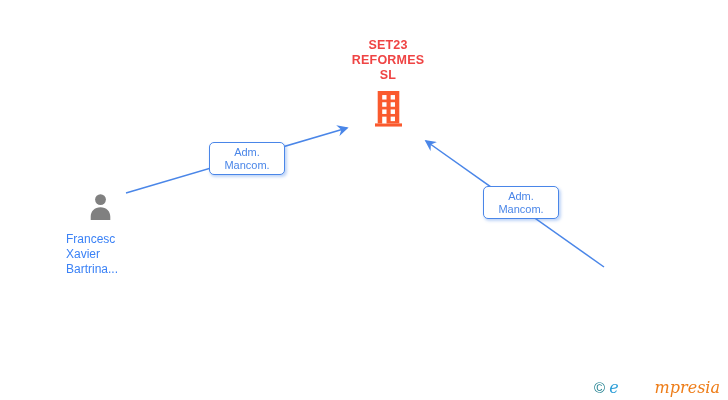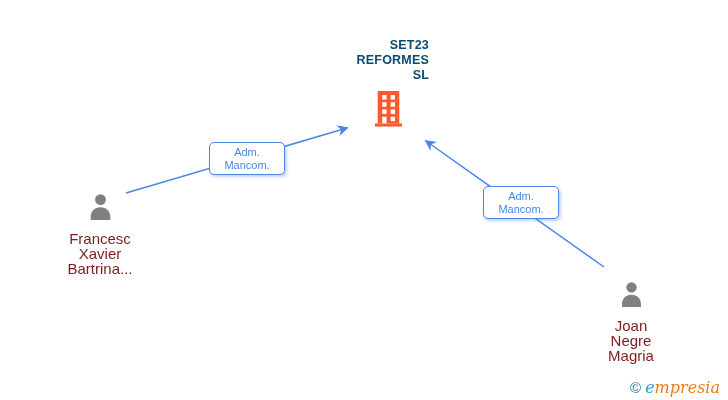--- a/index.html
+++ b/index.html
@@ -20,38 +20,38 @@
   .node {
     position: absolute;
     display: flex;
     flex-direction: column;
     align-items: center;
     cursor: pointer;
   }
   .company-node { left: 338px; top: 38px; width: 100px; }
   .company-name {
     width: 82px;
-    text-align: right;
+    text-align: center;
     font-size: 12.5px;
     font-weight: bold;
     line-height: 15px;
-    color: #0c4a6e;
+    color: #ef4444;
     letter-spacing: 0.2px;
   }
   .company-node .node-icon { margin-top: 7px; }
   .person-node { width: 100px; }
   .person-1 { left: 50px; top: 193px; }
   .person-2 { left: 581px; top: 281px; }
   .person-name {
     margin-top: 7px;
     width: 68px;
-    text-align: center;
-    font-size: 15px;
+    text-align: left;
+    font-size: 12px;
     line-height: 14.8px;
-    color: #7f1d1d;
+    color: #3b82f6;
   }
   .edge-label {
     position: absolute;
     width: 76px;
     padding: 3px 2px;
     background: #ffffff;
     border: 1px solid #4a86e8;
     border-radius: 5px;
     box-shadow: 1.5px 2px 3px rgba(74, 134, 232, 0.35);
     color: #4a86e8;
@@ -70,21 +70,21 @@
     white-space: nowrap;
     cursor: pointer;
   }
   .wm-copy { color: #1e7f8e; font-family: "Liberation Sans", sans-serif; }
   .wm-brand {
     font-family: "DejaVu Serif", serif;
     font-style: italic;
     font-size: 16px;
   }
   .wm-e { color: #2d9fd8; }
-  .wm-rest { color: #ee7d18; }
+  .wm-rest { color: #ee7d18; margin-left: 36px; }
 </style>
 </head>
 <body>
 
 <div id="canvas">
 
   <svg id="edges" viewBox="0 0 728 400" xmlns="http://www.w3.org/2000/svg">
     <defs>
       <marker id="arrowhead" viewBox="0 0 10 10" refX="8.5" refY="5" markerWidth="7.5" markerHeight="7.5" orient="auto">
         <path d="M0,0 L10,5 L0,10 L3.2,5 Z" fill="#4a86e8"></path>
@@ -121,31 +121,20 @@
       <svg width="29" height="28" viewBox="0 0 28 28" xmlns="http://www.w3.org/2000/svg">
         <g fill="#808080">
           <circle cx="14" cy="6.6" r="5.4"></circle>
           <path d="M14 14.2c-5.9 0-9.8 4-9.8 9.5V27h19.6v-3.3c0-5.5-3.9-9.5-9.8-9.5z"></path>
         </g>
       </svg>
     </span>
     <div class="person-name">Francesc Xavier Bartrina...</div>
   </div>
 
-  <div class="node person-node person-2">
-    <span class="node-icon">
-      <svg width="27" height="27" viewBox="0 0 28 28" xmlns="http://www.w3.org/2000/svg">
-        <g fill="#808080">
-          <circle cx="14" cy="6.6" r="5.4"></circle>
-          <path d="M14 14.2c-5.9 0-9.8 4-9.8 9.5V27h19.6v-3.3c0-5.5-3.9-9.5-9.8-9.5z"></path>
-        </g>
-      </svg>
-    </span>
-    <div class="person-name">Joan Negre Magria</div>
-  </div>
 
   <div class="edge-label edge-label-1">Adm. Mancom.</div>
   <div class="edge-label edge-label-2">Adm. Mancom.</div>
 
   <div class="watermark">
     <span class="wm-copy">©</span>
     <span class="wm-brand"><span class="wm-e">e</span><span class="wm-rest">mpresia</span></span>
   </div>
 
 </div>

